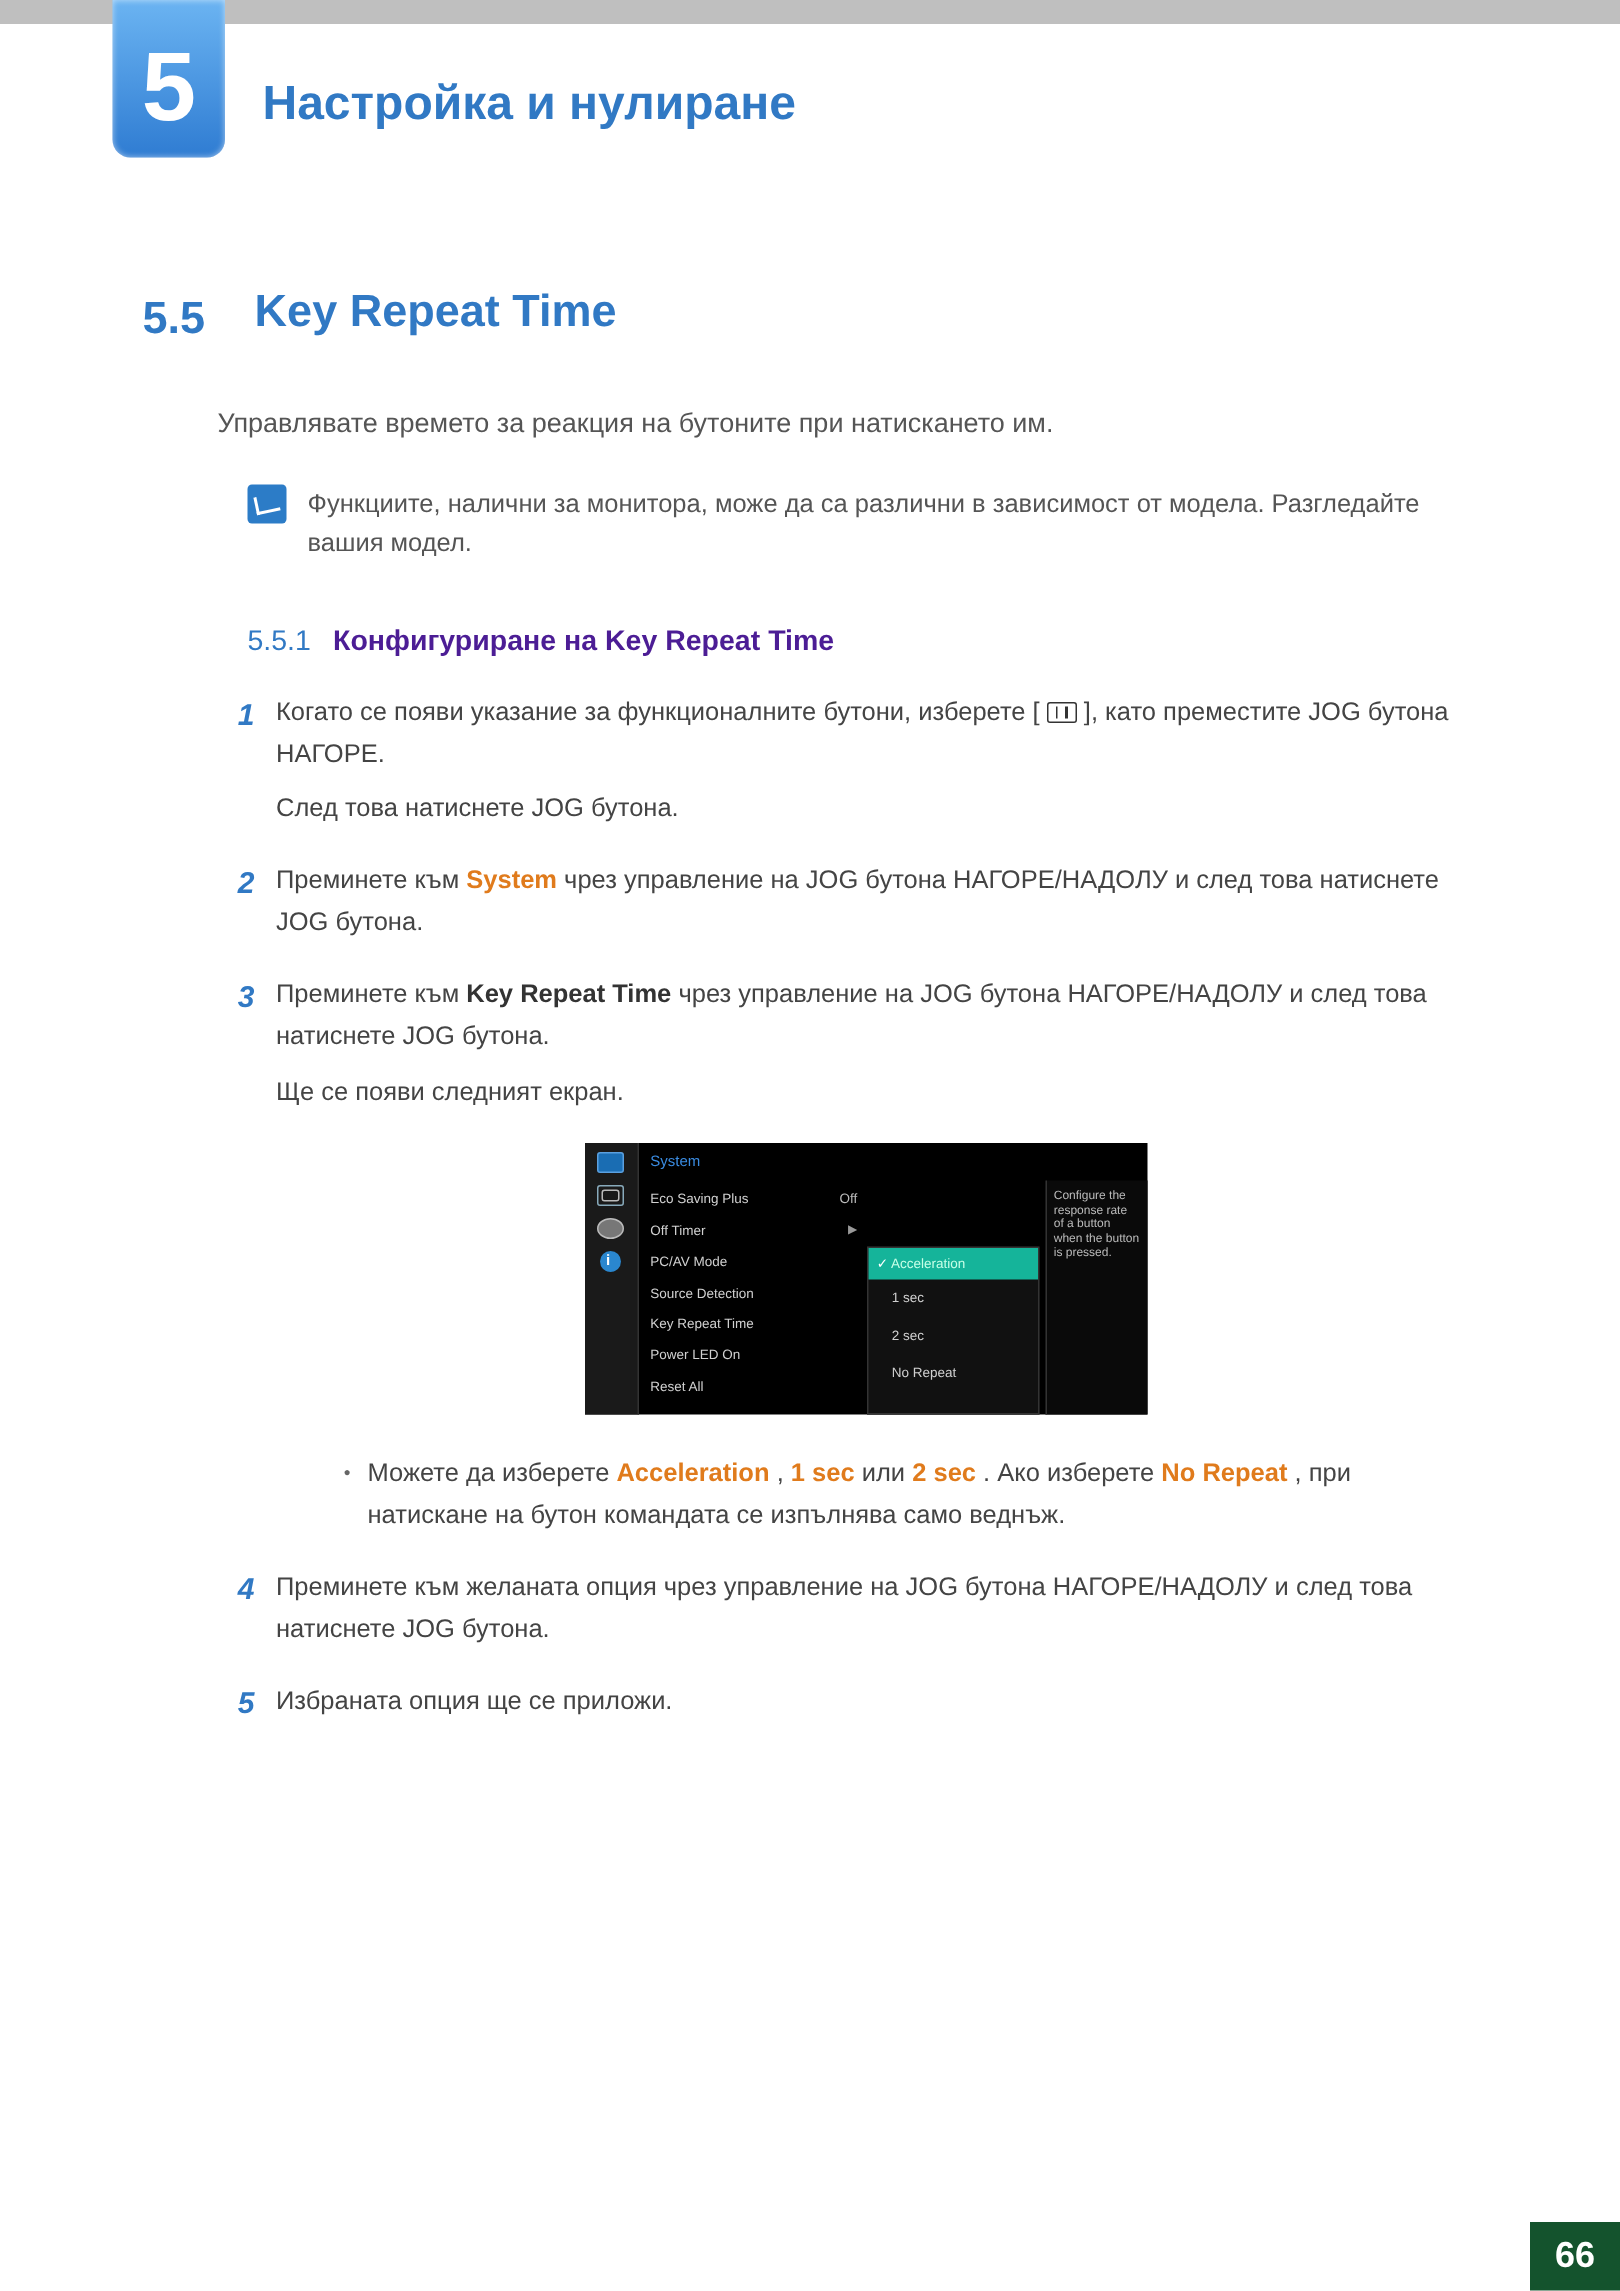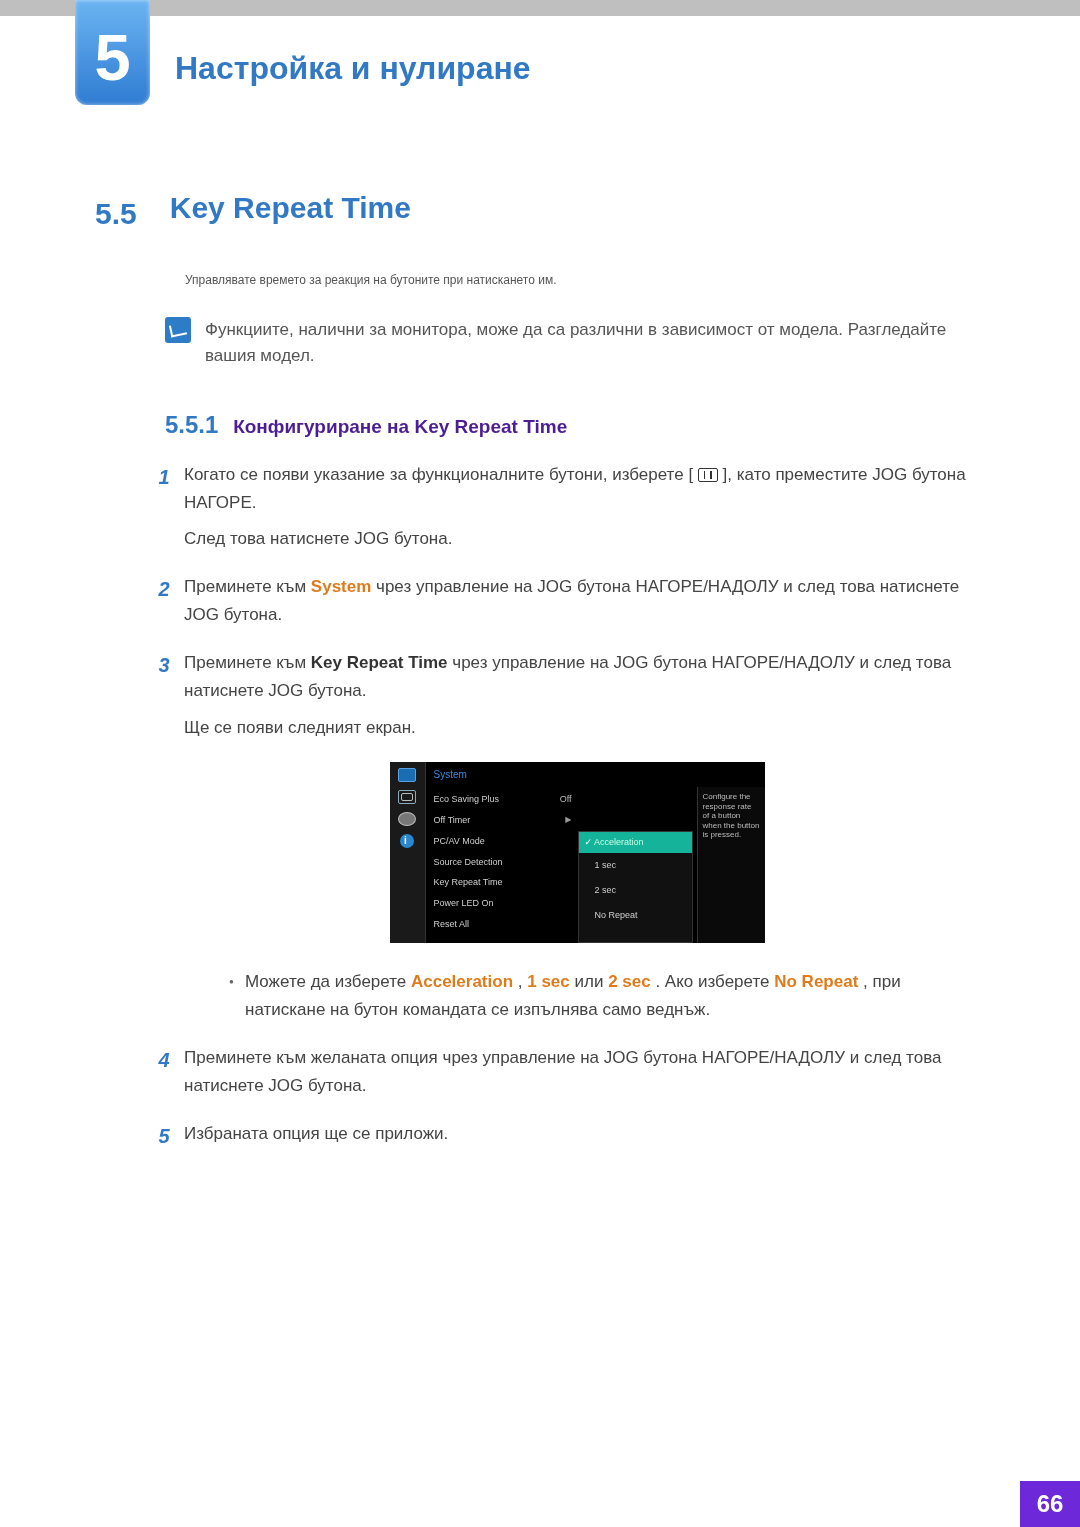--- a/index.html
+++ b/index.html
@@ -12,27 +12,27 @@
     color: #fff; font-size: 65px; font-weight: bold; text-align: center;
     line-height: 115px; border-bottom-left-radius: 12px; border-bottom-right-radius: 12px;
     box-shadow: inset 0 0 4px rgba(255,255,255,.6);
   }
   .chapter-title {
     position: absolute; left: 175px; top: 34px; font-size: 32px; font-weight: bold; color: #3179c4;
   }
   .content { padding: 65px 110px 40px 95px; }
   .section-num { color: #3179c4; font-size: 30px; font-weight: bold; display: inline-block; width: 70px; vertical-align: middle; }
   .section-title { color: #3179c4; font-size: 30px; font-weight: bold; }
-  .intro-text { margin-left: 90px; margin-top: 42px; color: #555; font-size: 12px; }
+  .intro-text { margin-left: 50px; margin-top: 42px; color: #555; font-size: 18px; }
   .note-row { display: flex; margin-left: 70px; margin-top: 30px; }
   .note-icon { width: 26px; height: 26px; background: #2c7cc7; border-radius: 3px; position: relative; flex: 0 0 26px; margin-right: 14px; }
   .note-icon::after { content: ""; position: absolute; left: 5px; top: 7px; width: 14px; height: 10px; border-bottom: 2px solid #fff; border-left: 2px solid #fff; transform: rotate(-12deg); }
   .note-text { color: #555; font-size: 17px; line-height: 1.55; }
   .subsec { margin-left: 70px; margin-top: 42px; }
-  .subsec-num { color: #3179c4; font-size: 24px; font-weight: bold; margin-right: 10px; }
+  .subsec-num { color: #3179c4; font-size: 19px; font-weight: normal; margin-right: 10px; }
   .subsec-title { color: #4c1d95; font-size: 19px; font-weight: bold; }
   ol.steps { list-style: none; margin-left: 55px; margin-top: 22px; }
   ol.steps > li { display: flex; margin-bottom: 20px; line-height: 1.65; color: #444; }
   .step-num { color: #3179c4; font-style: italic; font-weight: bold; font-size: 20px; width: 28px; flex: 0 0 28px; text-align: center; margin-right: 6px; }
   .step-body { flex: 1; }
   .hl-orange { color: #e07b1c; font-weight: bold; }
   .hl-bold { font-weight: bold; color: #333; }
   .icon-inline { display: inline-block; width: 20px; height: 14px; border: 1.6px solid #333; border-radius: 2px; position: relative; top: 2px; }
   .icon-inline::before, .icon-inline::after { content: ""; position: absolute; top: 2px; bottom: 2px; width: 1.6px; background: #333; }
   .icon-inline::before { left: 5px; }
@@ -59,21 +59,21 @@
   .osd-menu-row .arrow { color:#999; font-size:8px; }
   .osd-popup { position: relative; width: 115px; margin-top: 44px; margin-right: 4px; background:#111; border:1px solid #333; }
   .osd-popup .sel { background:#15b49a; color:#c6ffe7; padding:3px 6px; font-size:9px; }
   .osd-popup .sel::before { content:"✓ "; color:#fff; }
   .osd-popup .opt { padding:5px 6px 5px 16px; font-size:9px; color:#d0d0d0; }
   .osd-help { width: 68px; background:#0a0a0a; border-left:1px solid #333; padding:5px 5px; font-size:8px; line-height:1.2; color:#bbb; }
 
   .footer { position: fixed; bottom: 0; left:0; right:0; width:1080px; margin:0 auto; background:#fff; }
   .footer-inner { display:flex; justify-content:flex-end; align-items:stretch; height:46px; }
   .footer-text { color:#a6a6a6; font-size:17px; font-weight:bold; padding:12px 16px 0 0; }
-  .footer-page { background:#6d28d9; color:#fff; width:60px; text-align:center; font-size:24px; font-weight:bold; line-height:46px; }
+  .footer-page { background:#14532d; color:#fff; width:60px; text-align:center; font-size:24px; font-weight:bold; line-height:46px; }
   .spacer-bottom { height: 60px; }
 </style>
 </head>
 <body>
 
 <div class="top-bar"></div>
 
 <div class="header">
   <div class="chapter-badge">5</div>
   <div class="chapter-title">Настройка и нулиране</div>

